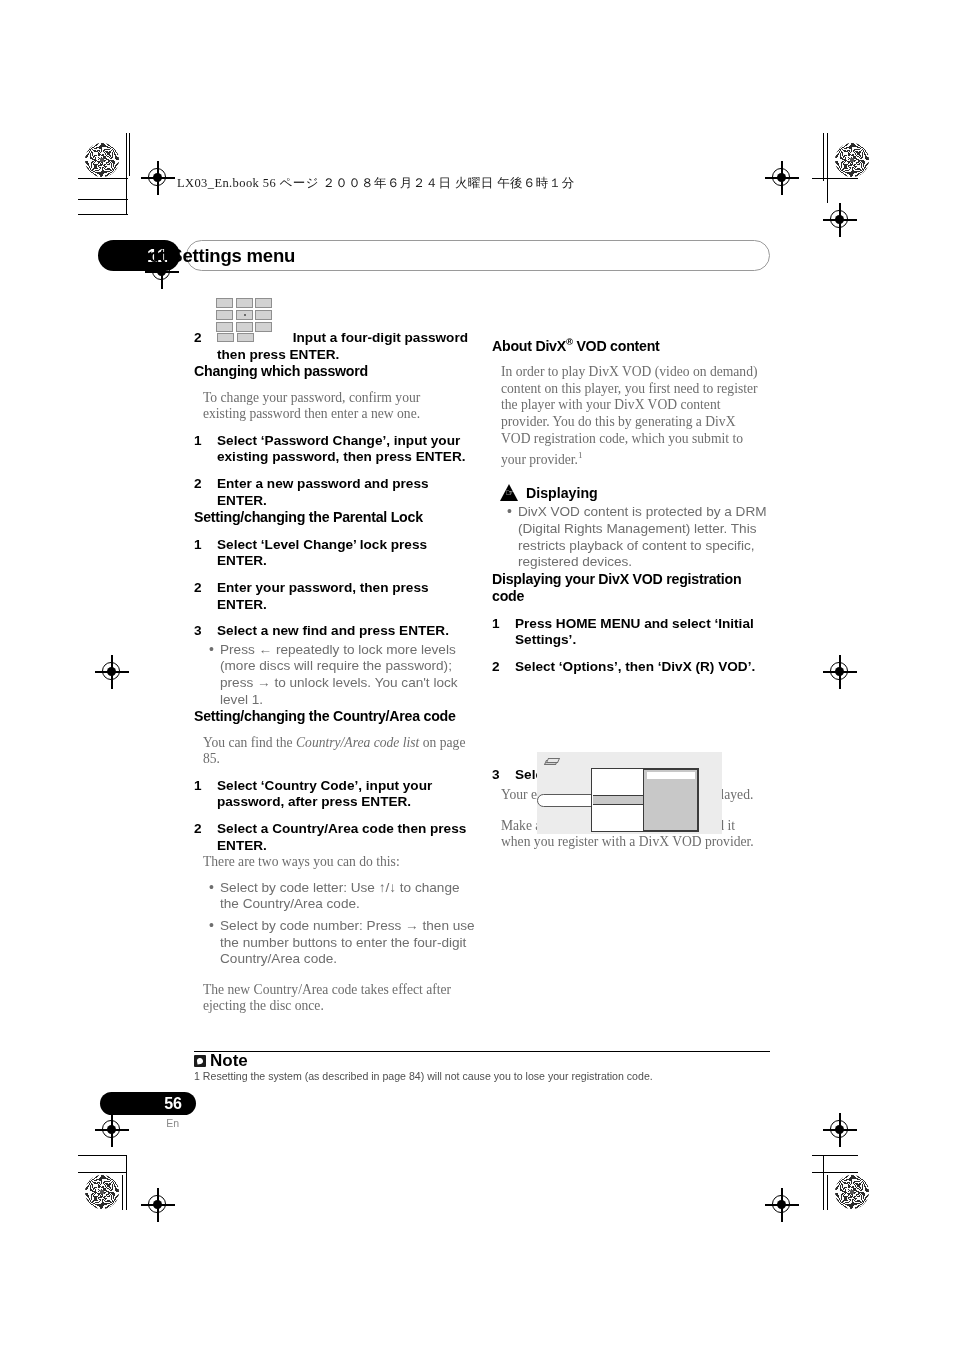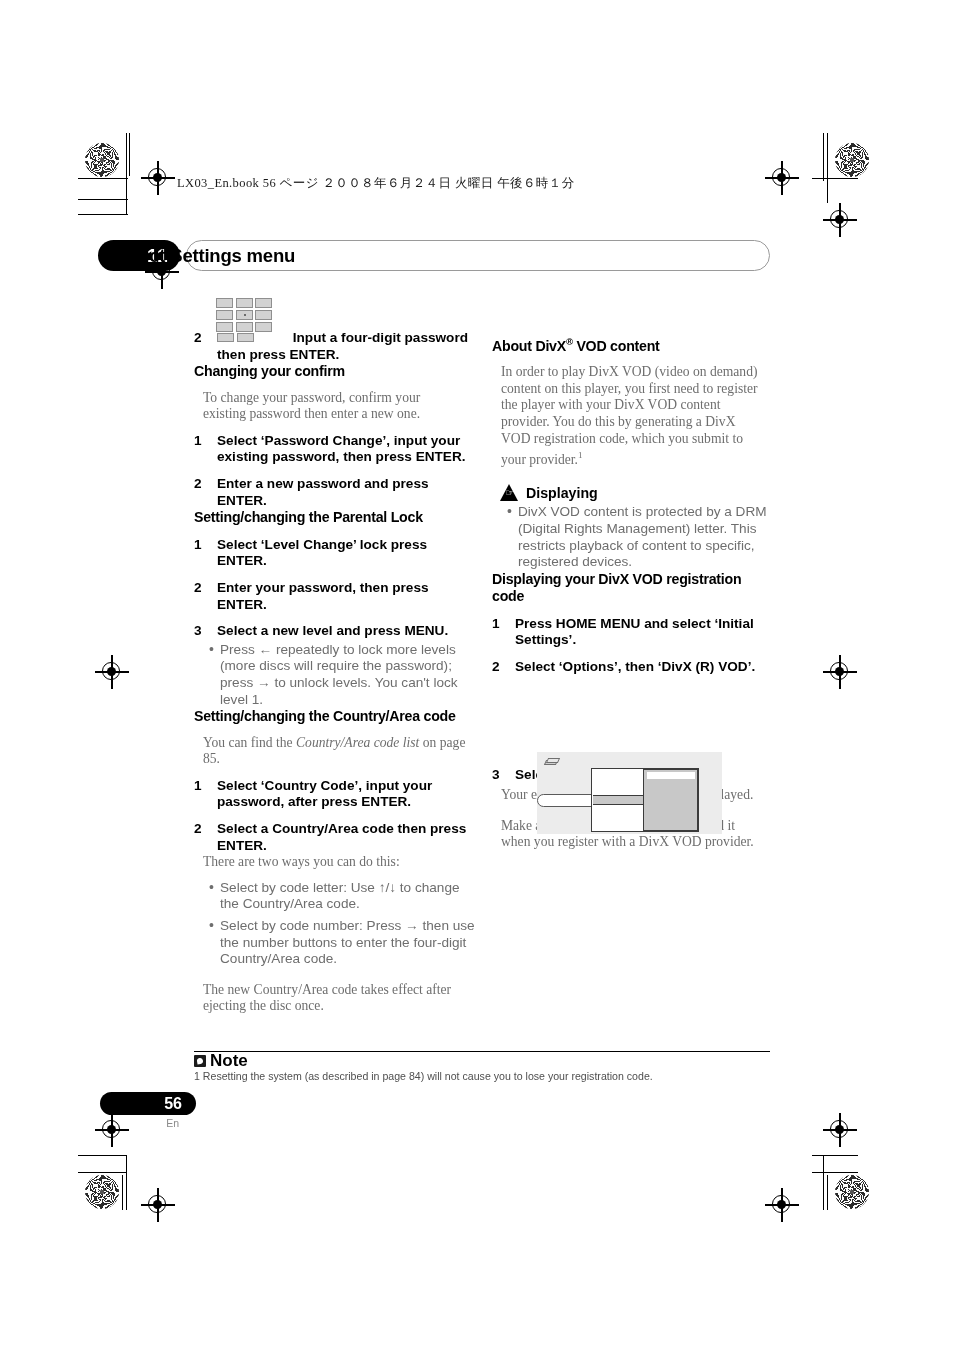--- a/index.html
+++ b/index.html
@@ -529,21 +529,21 @@
     </span>
     <span class="keypad-inline">
       <span class="row" style="display:flex;gap:2.5px;">
           <span class="key" style="width:17px;height:9.5px;background:#d2d2d2;border:1px solid #8f8f8f;box-sizing:border-box;display:inline-block;"></span>
           <span class="key" style="width:17px;height:9.5px;background:#d2d2d2;border:1px solid #8f8f8f;box-sizing:border-box;display:inline-block;"></span>
         </span>
     </span>
     <span class="cont">Input a four-digit password then press ENTER.</span>
   </div>
 
-  <h3 class="sec gap-top">Changing your confirm</h3>
+  <h3 class="sec gap-top">Changing which password</h3>
   <p class="body">To change your password, confirm your existing password then enter a new one.</p>
   <div class="step">
     <span class="n">1</span>
     <span>Select ‘Password Change’, input your existing password, then press ENTER.</span>
   </div>
   <div class="step">
     <span class="n">2</span>
     <span>Enter a new password and press ENTER.</span>
   </div>
 
@@ -551,21 +551,21 @@
   <div class="step">
     <span class="n">1</span>
     <span>Select ‘Level Change’ lock press ENTER.</span>
   </div>
   <div class="step">
     <span class="n">2</span>
     <span>Enter your password, then press ENTER.</span>
   </div>
   <div class="step">
     <span class="n">3</span>
-    <span>Select a new level and press MENU.</span>
+    <span>Select a new find and press ENTER.</span>
   </div>
   <ul class="bullets">
     <li>
       <span>Press ← repeatedly to lock more levels (more discs will require the password); press → to unlock levels. You can't lock level 1.</span>
     </li>
   </ul>
 
   <h3 class="sec gap-top">Setting/changing the Country/Area code</h3>
   <p class="body">
     <span>You can find the </span><i>Country/Area code list</i><span> on page 85.</span>

